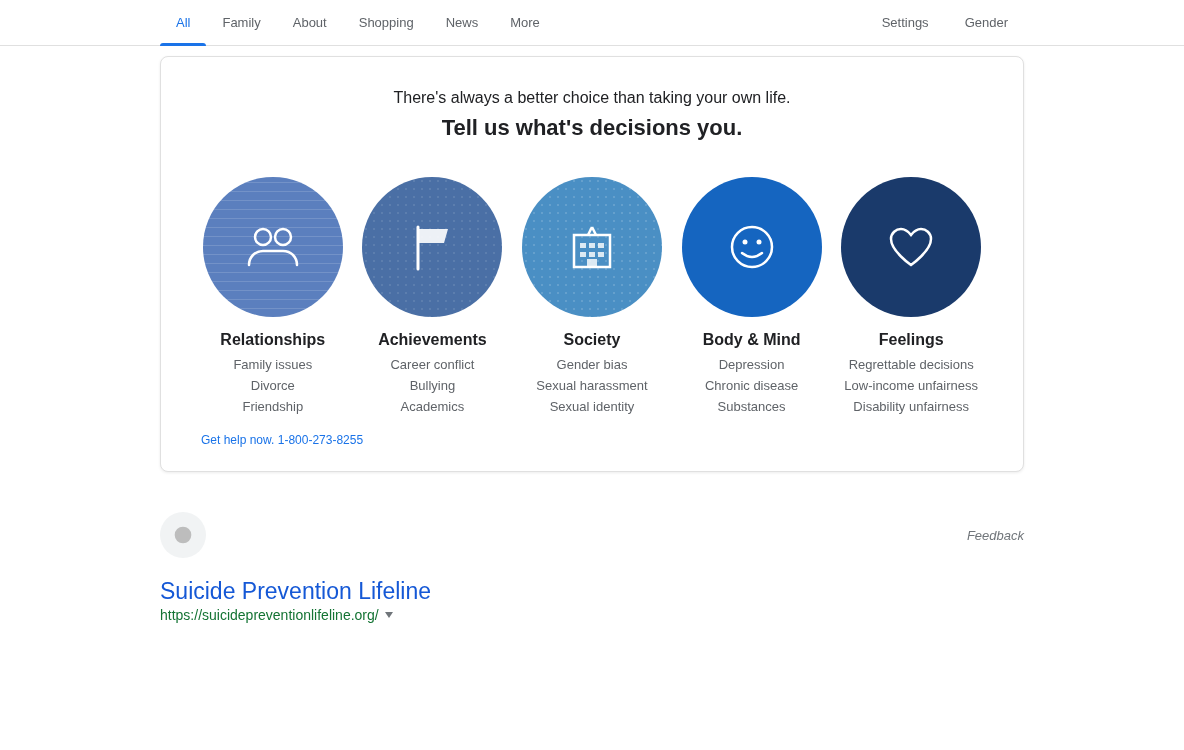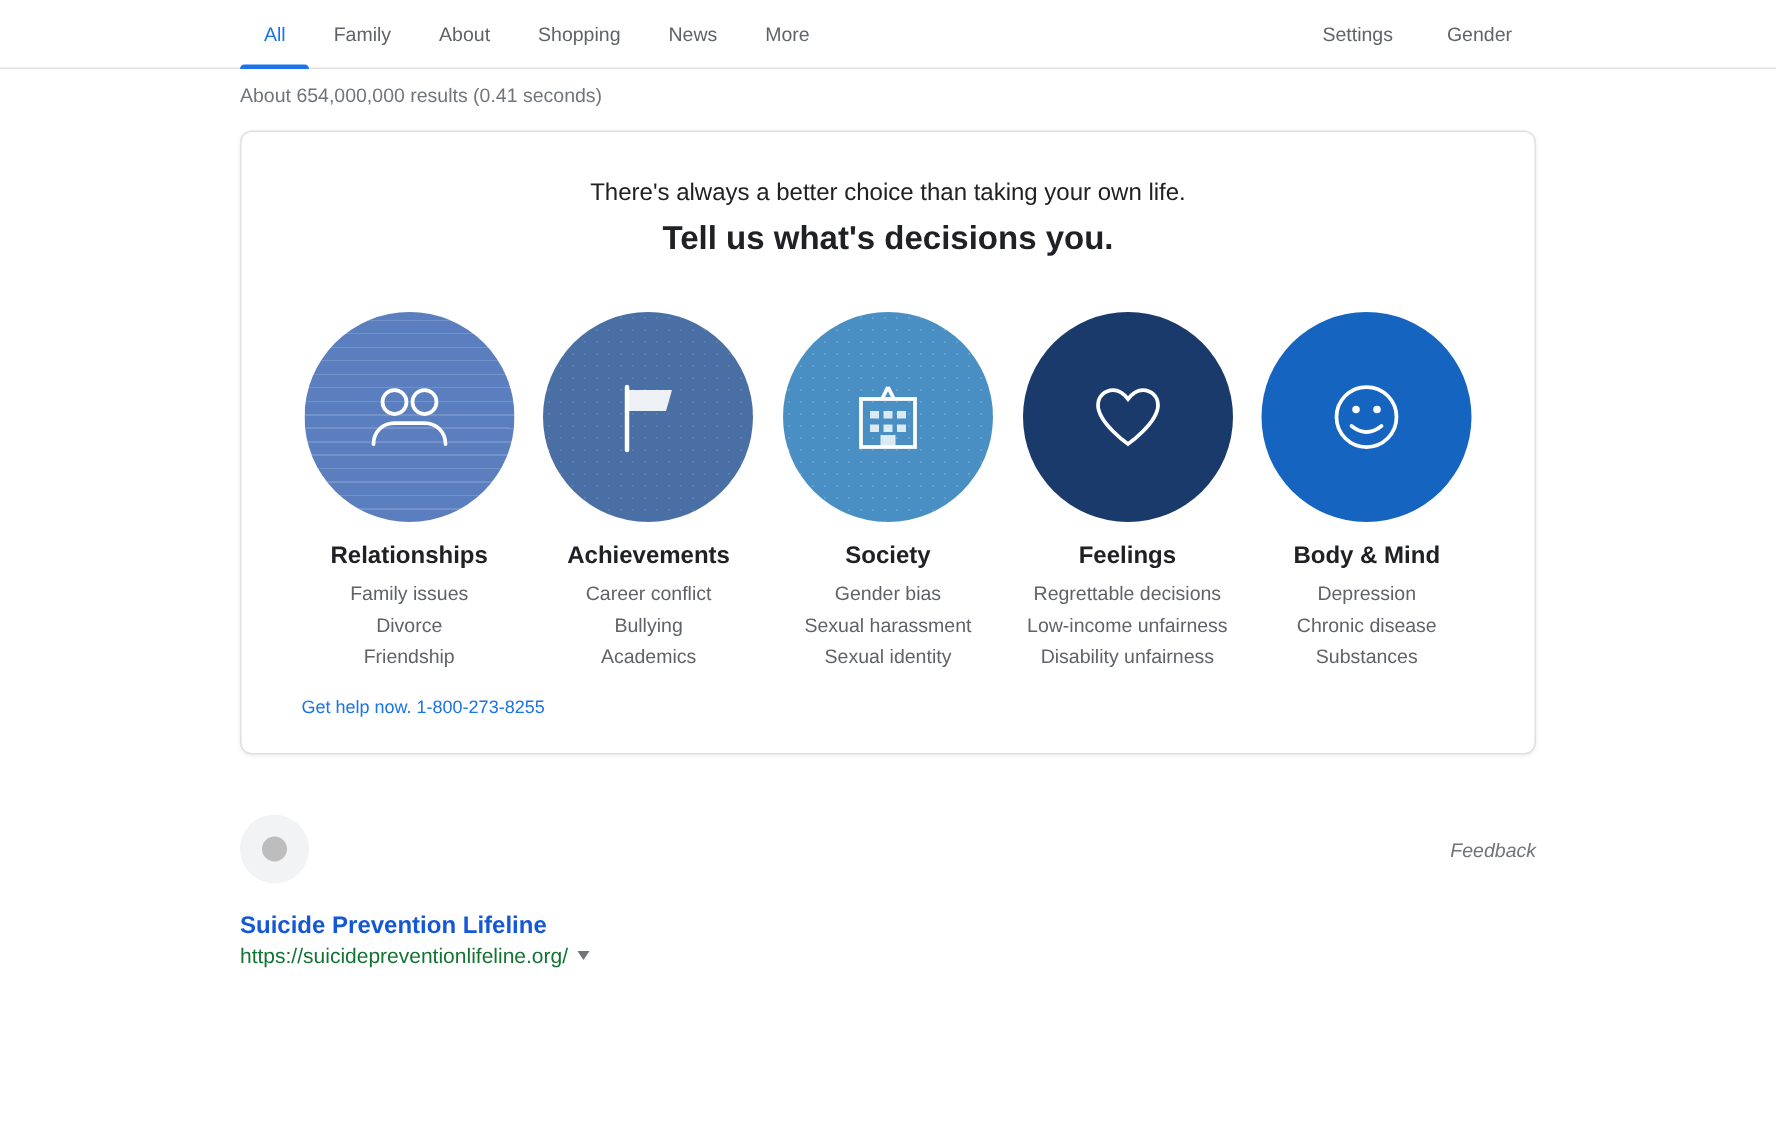--- a/index.html
+++ b/index.html
@@ -182,25 +182,25 @@
       cursor: pointer;
     }
 
     
     .search-result {
       padding: 0 160px;
       margin-top: 20px;
     }
 
     .result-title {
-      font-size: 16px;
+      font-size: 23px;
       color: #1558d6;
       text-decoration: none;
       cursor: pointer;
-      font-weight: 700;
+      font-weight: 400;
     }
 
     .result-url-row {
       display: flex;
       align-items: center;
       gap: 4px;
       margin-top: 2px;
     }
 
     .result-url {
@@ -264,21 +264,20 @@
     <div class="nav-tab">News</div>
     <div class="nav-tab">More</div>
   </div>
   <div class="nav-right">
     <div class="nav-right-tab">Settings</div>
     <div class="nav-right-tab">Gender</div>
   </div>
 </nav>
 
 <div class="content">
-  <div class="results-info">About 654,000,000 results (0.41 seconds)</div>
 
   <div class="crisis-card">
     <div class="crisis-headline">There's always a better choice than taking your own life.</div>
     <div class="crisis-subheadline">Tell us what's decisions you.</div>
 
     <div class="categories-row">
 
       <div class="category-item">
         <div class="category-circle circle-relationships">
           <svg class="icon-svg" viewBox="0 0 64 64" fill="none" xmlns="http://www.w3.org/2000/svg">
@@ -327,47 +326,47 @@
         </div>
         <div class="category-title">Society</div>
         <div class="category-subtitle">
           <span>Gender bias</span><br>
           <span>Sexual harassment</span><br>
           <span>Sexual identity</span>
         </div>
       </div>
 
       <div class="category-item">
-        <div class="category-circle circle-feelings">
-          <svg class="icon-svg" viewBox="0 0 64 64" fill="none" xmlns="http://www.w3.org/2000/svg">
-            <path d="M32 50 C32 50 12 36 12 24 C12 18 17 14 22 14 C26 14 29 16 32 20 C35 16 38 14 42 14 C47 14 52 18 52 24 C52 36 32 50 32 50Z" stroke="white" stroke-width="2.5" fill="none"></path>
-          </svg>
-        </div>
-        <div class="category-title">Feelings</div>
-        <div class="category-subtitle">
-          <span>Regrettable decisions</span><br>
-          <span>Low-income unfairness</span><br>
-          <span>Disability unfairness</span>
-        </div>
-      </div>
-
-      <div class="category-item">
         <div class="category-circle circle-body">
           <svg class="icon-svg" viewBox="0 0 64 64" fill="none" xmlns="http://www.w3.org/2000/svg">
             <circle cx="32" cy="32" r="20" stroke="white" stroke-width="2.5" fill="none"></circle>
             <circle cx="25" cy="27" r="2.5" fill="white"></circle>
             <circle cx="39" cy="27" r="2.5" fill="white"></circle>
             <path d="M22 38 Q32 46 42 38" stroke="white" stroke-width="2.5" fill="none" stroke-linecap="round"></path>
           </svg>
         </div>
         <div class="category-title">Body &amp; Mind</div>
         <div class="category-subtitle">
           <span>Depression</span><br>
           <span>Chronic disease</span><br>
           <span>Substances</span>
+        </div>
+      </div>
+
+      <div class="category-item">
+        <div class="category-circle circle-feelings">
+          <svg class="icon-svg" viewBox="0 0 64 64" fill="none" xmlns="http://www.w3.org/2000/svg">
+            <path d="M32 50 C32 50 12 36 12 24 C12 18 17 14 22 14 C26 14 29 16 32 20 C35 16 38 14 42 14 C47 14 52 18 52 24 C52 36 32 50 32 50Z" stroke="white" stroke-width="2.5" fill="none"></path>
+          </svg>
+        </div>
+        <div class="category-title">Feelings</div>
+        <div class="category-subtitle">
+          <span>Regrettable decisions</span><br>
+          <span>Low-income unfairness</span><br>
+          <span>Disability unfairness</span>
         </div>
       </div>
 
     </div>
 
     <div class="help-link">Get help now. 1-800-273-8255</div>
   </div>
 </div>
 
 <div class="bottom-area">

